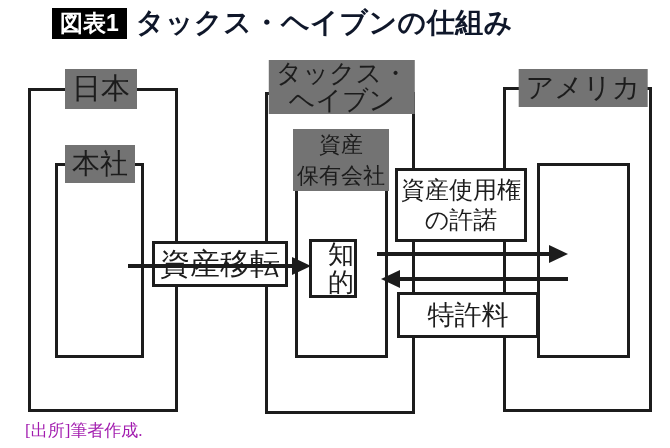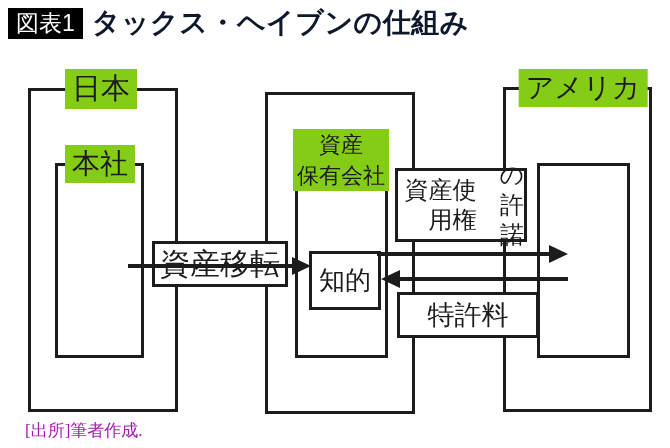--- a/index.html
+++ b/index.html
@@ -2,29 +2,29 @@
 <html><head>
 <meta charset="utf-8">
 <style>
   html,body{margin:0;padding:0;background:#fff;}
   .stage{position:relative;width:670px;height:448px;background:#ffffff;
          font-family:"Liberation Serif","DejaVu Serif",serif;color:#1c1c1c;overflow:hidden;}
 
   
   .titlebar{position:absolute;left:8px;top:8px;display:flex;align-items:center;gap:9px;
             font-family:"Liberation Sans","DejaVu Sans",sans-serif;z-index:10;}
-  .badge{background:#000;color:#fff;font-size:23px;font-weight:400;padding:3px 8px 4px 8px;line-height:1.05;}
+  .badge{background:#000;color:#fff;font-size:23px;font-weight:700;padding:3px 8px 4px 8px;line-height:1.05;margin-left:44px;}
   .title{font-size:28px;font-weight:700;margin:0;color:#0f172a;letter-spacing:0.5px;line-height:1.1;}
 
   
   .box{position:absolute;border:3px solid #1c1c1c;box-sizing:border-box;background:transparent;z-index:1;}
   .wbox{position:absolute;border:3px solid #1c1c1c;box-sizing:border-box;background:#fff;
-        display:flex;flex-direction:row;align-items:center;justify-content:center;
+        display:flex;flex-direction:column;align-items:center;justify-content:center;
         text-align:right;z-index:5;}
-  .lab{position:absolute;transform:translate(-50%,-50%);background:#84cc16;padding:0 7px;
+  .lab{position:absolute;transform:translate(-50%,-50%);background:#737373;padding:0 7px;
        white-space:nowrap;z-index:5;text-align:center;}
 
   
   .r-japan{left:28px;top:88px;width:150px;height:324px;}
   .r-taxhaven{left:265px;top:92px;width:150px;height:322px;}
   .r-america{left:503px;top:87px;width:149px;height:325px;}
   
   .b-hq{left:55px;top:163px;width:89px;height:195px;}
   .b-holding{left:295px;top:170px;width:93px;height:188px;}
   .b-sub{left:537px;top:163px;width:93px;height:195px;}
@@ -34,21 +34,21 @@
   .l-hq{left:100px;top:164px;font-size:28px;}
   .l-taxhaven{left:342px;top:87px;font-size:26px;line-height:27px;}
   .l-holding{left:341px;top:160px;font-size:22px;line-height:31px;padding:0 4px;}
   .l-america{left:583px;top:88px;font-size:28px;font-family:Liberation Mono, monospace;}
   .l-sub{left:583px;top:175px;font-size:28px;padding:0 4px;}
 
   
   .f-transfer{left:152px;top:206px;width:136px;height:46px;font-size:30px;margin-top:35px;}
   .f-license{left:395px;top:168px;width:132px;height:74px;font-size:24px;line-height:30px;}
   .f-patent{left:397px;top:292px;width:142px;height:46px;font-size:27px;}
-  .f-ip{left:309px;top:239px;width:72px;height:59px;font-size:26px;line-height:28px;margin-top:12px;}
+  .f-ip{left:309px;top:239px;width:48px;height:59px;font-size:26px;line-height:28px;}
 
   
   .hline{position:absolute;height:4px;background:#1c1c1c;z-index:6;}
   .ah{position:absolute;width:0;height:0;z-index:6;}
   .ah-r{border-left:19px solid #1c1c1c;border-top:9px solid transparent;border-bottom:9px solid transparent;}
   .ah-l{border-right:19px solid #1c1c1c;border-top:9px solid transparent;border-bottom:9px solid transparent;}
   .a1-line{left:128px;top:264px;width:165px;}
   .a1-head{left:292px;top:257px;}
   .a2-line{left:377px;top:252px;width:173px;}
   .a2-head{left:549px;top:245px;}
@@ -70,20 +70,22 @@
 
   <div class="box r-japan"></div>
   <div class="box r-taxhaven"></div>
   <div class="box r-america"></div>
 
   <div class="box b-hq"></div>
   <div class="box b-holding"></div>
   <div class="box b-sub"></div>
 
   <span class="lab l-japan">日本</span>
+  <span class="lab l-taxhaven"><span>タックス・</span><br>
+    <span>ヘイブン</span></span>
   <span class="lab l-america">アメリカ</span>
 
   <span class="lab l-hq">本社</span>
   <span class="lab l-holding"><span>資産</span><br>
     <span>保有会社</span></span>
 
   <div class="wbox f-transfer">
     <span>資産移転</span>
   </div>
   <div class="wbox f-license">

